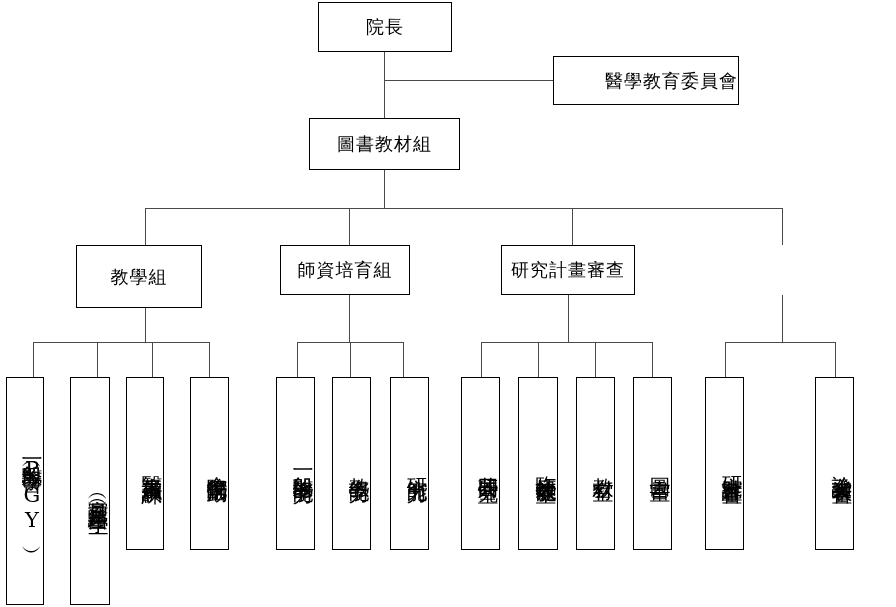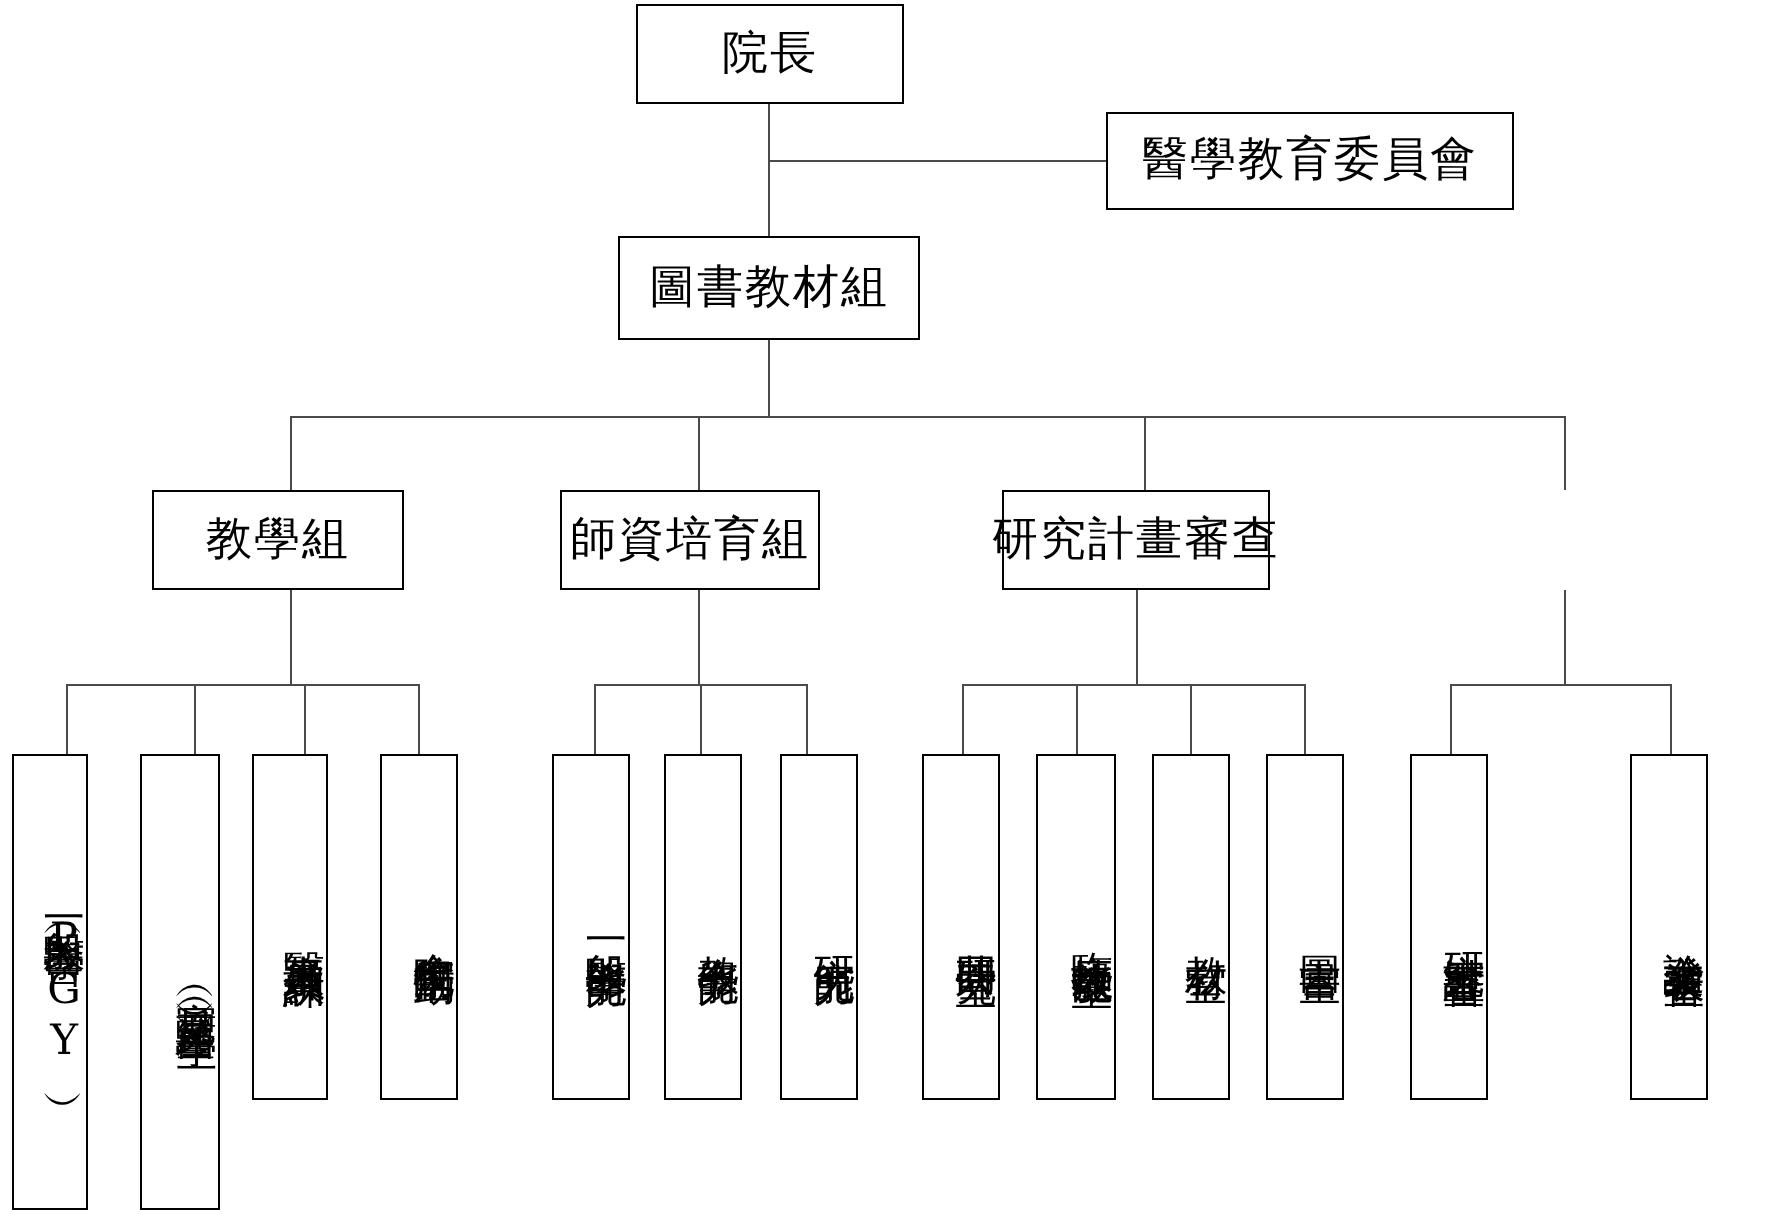--- a/index.html
+++ b/index.html
@@ -23,21 +23,21 @@
     background: #ffffff;
     display: flex;
     align-items: center;
     justify-content: center;
     color: #000000;
     line-height: 1.08;
     z-index: 2;
   }
   .node.horiz {
     writing-mode: horizontal-tb;
-    font-size: 23px;
+    font-size: 18px;
     letter-spacing: 1px;
   }
   .node.vert {
     writing-mode: vertical-rl;
     text-orientation: upright;
     font-size: 21px;
     letter-spacing: 1.5px;
     padding: 6px 0 6px 0;
     align-items: flex-start;
     justify-content: center;
@@ -87,27 +87,27 @@
     <div class="edge v" style="background: rgb(74, 74, 74); left: 538px; top: 342px; height: 35px;"></div>
     <div class="edge v" style="background: rgb(74, 74, 74); left: 595px; top: 342px; height: 35px;"></div>
     <div class="edge v" style="background: rgb(74, 74, 74); left: 652px; top: 342px; height: 35px;"></div>
     <div class="edge v" style="background: rgb(74, 74, 74); left: 782px; top: 295px; height: 47px;"></div>
     <div class="edge h" style="background: rgb(74, 74, 74); left: 725px; top: 342px; width: 110px;"></div>
     <div class="edge v" style="background: rgb(74, 74, 74); left: 725px; top: 342px; height: 35px;"></div>
     <div class="edge v" style="background: rgb(74, 74, 74); left: 835px; top: 342px; height: 35px;"></div>
     <div class="node horiz" style="left: 318px; top: 2px; width: 134px; height: 50px; border-color: rgb(0, 0, 0);">
       <span class="nodetext">院長</span>
     </div>
-    <div class="node horiz" style="left: 553px; top: 56px; width: 204px; height: 49px; border-color: rgb(0, 0, 0);">
+    <div class="node horiz" style="left: 553px; top: 56px; width: 186px; height: 49px; border-color: rgb(0, 0, 0); justify-content: flex-end;">
       <span class="nodetext">醫學教育委員會</span>
     </div>
     <div class="node horiz" style="left: 309px; top: 118px; width: 151px; height: 52px; border-color: rgb(0, 0, 0);">
       <span class="nodetext">圖書教材組</span>
     </div>
-    <div class="node horiz" style="left: 76px; top: 245px; width: 126px; height: 50px; border-color: rgb(0, 0, 0);">
+    <div class="node horiz" style="left: 76px; top: 245px; width: 126px; height: 63px; border-color: rgb(0, 0, 0);">
       <span class="nodetext">教學組</span>
     </div>
     <div class="node horiz" style="left: 280px; top: 245px; width: 130px; height: 50px; border-color: rgb(0, 0, 0);">
       <span class="nodetext">師資培育組</span>
     </div>
     <div class="node horiz" style="left: 501px; top: 245px; width: 134px; height: 50px; border-color: rgb(0, 0, 0);">
       <span class="nodetext">研究計畫審查</span>
     </div>
     <div class="node vert" style="left: 6px; top: 377px; width: 38px; height: 228px; border-color: rgb(0, 0, 0);">
       <span class="nodetext">一般醫學（含PGY）</span>

